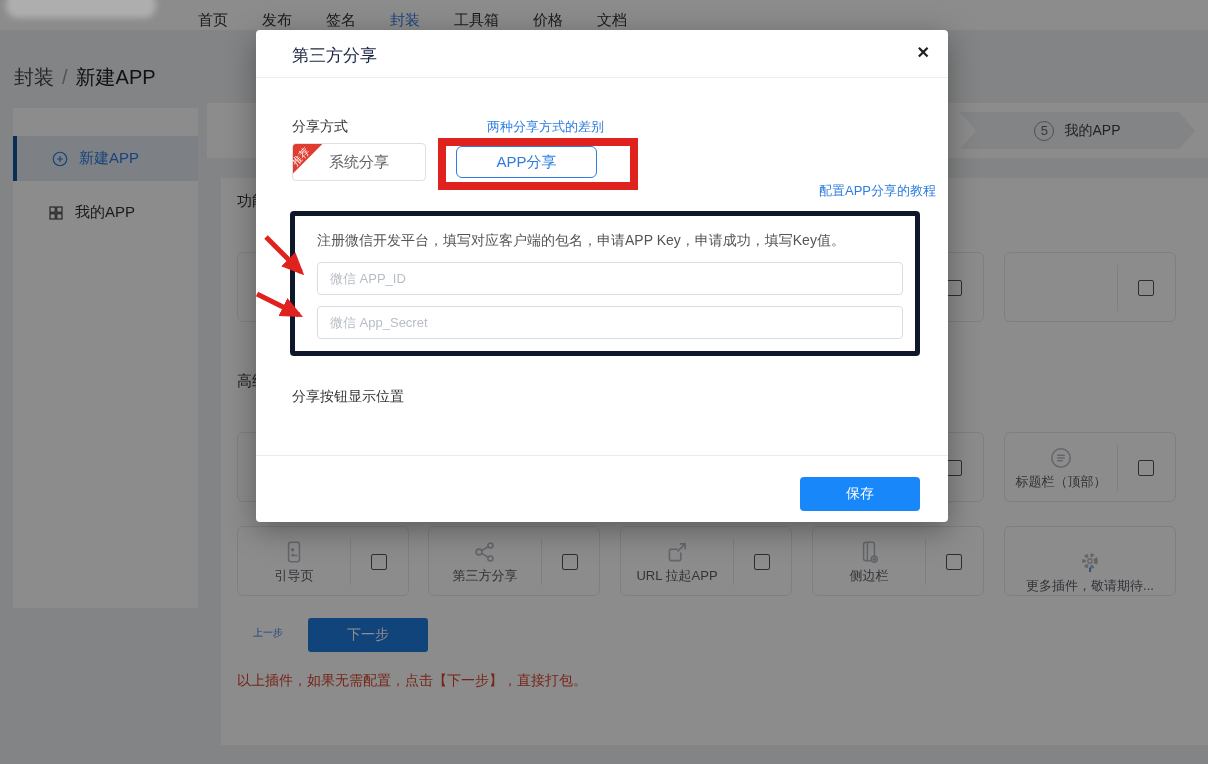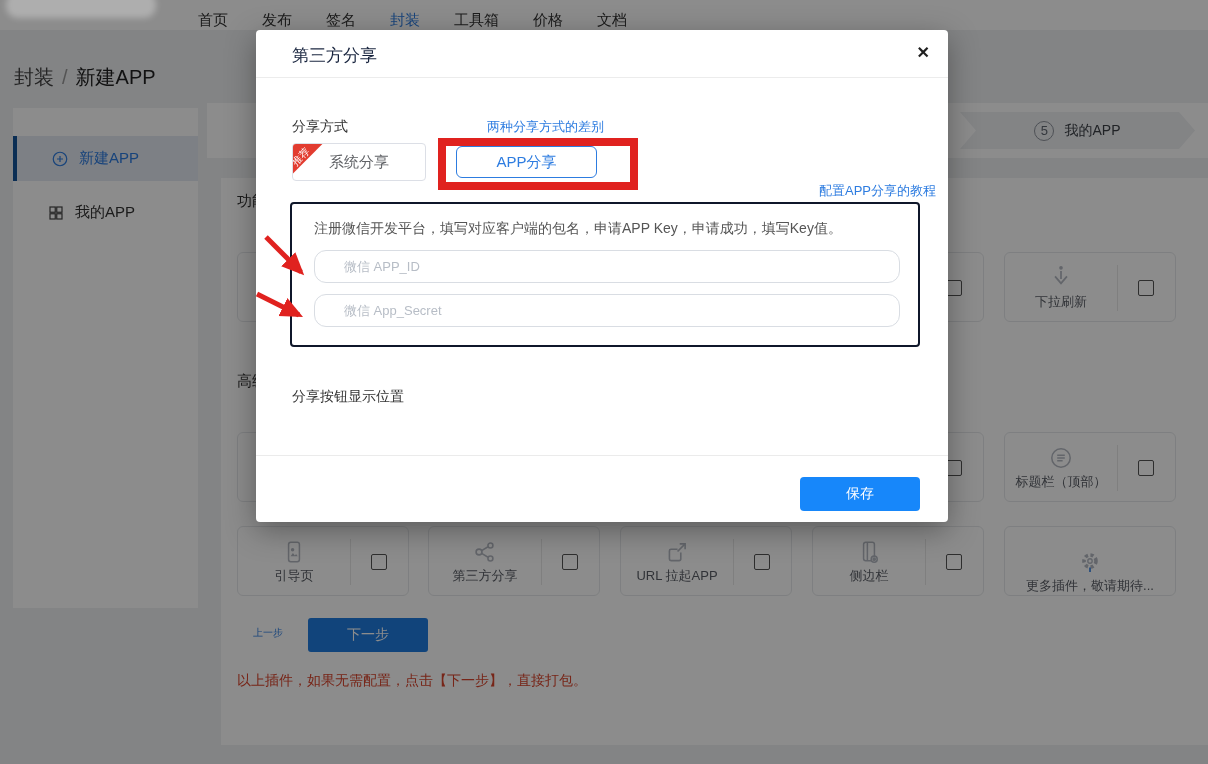--- a/index.html
+++ b/index.html
@@ -67,25 +67,25 @@
   .tutorial-link { position:absolute; right:12px; top:152px; font-size:13px; color:#2d7ce0; cursor:pointer; }
 
   .sys-btn { position:absolute; left:36px; top:113px; width:134px; height:38px; background:#fff;
              border:1px solid #dcdfe6; border-radius:4px; font-size:15px; color:#606266; cursor:pointer; overflow:hidden; }
   .ribbon { position:absolute; left:-26px; top:-5px; width:58px; height:26px; background:#e23c30; transform:rotate(-45deg);
             transform-origin:center; display:flex; align-items:flex-end; justify-content:center; }
   .ribbon span { font-size:10px; color:#fff; line-height:12px; }
   .app-btn { position:absolute; left:200px; top:116px; width:141px; height:32px; background:#fff;
              border:1px solid #2d7ce0; border-radius:6px; font-size:15px; color:#2d7ce0; cursor:pointer; }
 
-  .wx-panel { position:absolute; left:34px; top:172px; width:630px; height:145px; border:2px solid #0f172a;
+  .wx-panel { position:absolute; left:34px; top:181px; width:630px; height:145px; border:5px solid #0f172a;
               border-radius:4px; background:#fff; }
   .wx-instruction { position:absolute; left:22px; top:16px; font-size:14px; color:#555; }
-  .wx-input { position:absolute; left:22px; width:586px; height:33px; border:1px solid #d9dde3; border-radius:12px;
-              font-size:13px; color:#404040; padding:0 29px; outline:none; font-family:"Liberation Sans", sans-serif; }
+  .wx-input { position:absolute; left:22px; width:586px; height:33px; border:1px solid #d9dde3; border-radius:4px;
+              font-size:13px; color:#404040; padding:0 12px; outline:none; font-family:"Liberation Sans", sans-serif; }
   .wx-input::placeholder { color:#b7bdc6; }
   .wx-input.first { top:46px; }
   .wx-input.second { top:90px; }
 
   .pos-label { position:absolute; left:36px; top:358px; font-size:14px; color:#333; }
   .pos-note { position:absolute; left:36px; top:382px; font-size:14px; color:#f4511e; }
   .modal-footer-line { position:absolute; left:0; top:425px; width:100%; height:1px; background:#ebebeb; }
   .save-btn { position:absolute; left:544px; top:447px; width:120px; height:34px; background:#1787fa; color:#fff;
               font-size:14px; border:none; border-radius:4px; cursor:pointer; }
 
@@ -160,30 +160,20 @@
     </div>
   <div class="card" style="left:620px; top:252px;">
       <div class="vdiv"></div>
       <span class="checkbox"></span>
     </div>
   <div class="card" style="left:812px; top:252px;">
       <div class="vdiv"></div>
       <span class="checkbox"></span>
     </div>
   <div class="card" style="left:1004px; top:252px;">
-    <div class="card-main">
-      <span class="c-icon">
-        <svg viewBox="0 0 24 24" fill="none" stroke="currentColor" stroke-width="1.6">
-            <circle cx="12" cy="2.6" r="0.9" fill="currentColor"></circle>
-            <path d="M12 5.5v7.5"></path>
-            <path d="M6.5 10.5l5.5 6.5 5.5-6.5"></path>
-          </svg>
-      </span>
-      <span class="card-label">下拉刷新</span>
-    </div>
     <div class="vdiv"></div>
     <span class="checkbox"></span>
   </div>
 
   <div class="card" style="left:237px; top:432px;">
       <div class="vdiv"></div>
       <span class="checkbox"></span>
     </div>
   <div class="card" style="left:428px; top:432px;">
       <div class="vdiv"></div>

